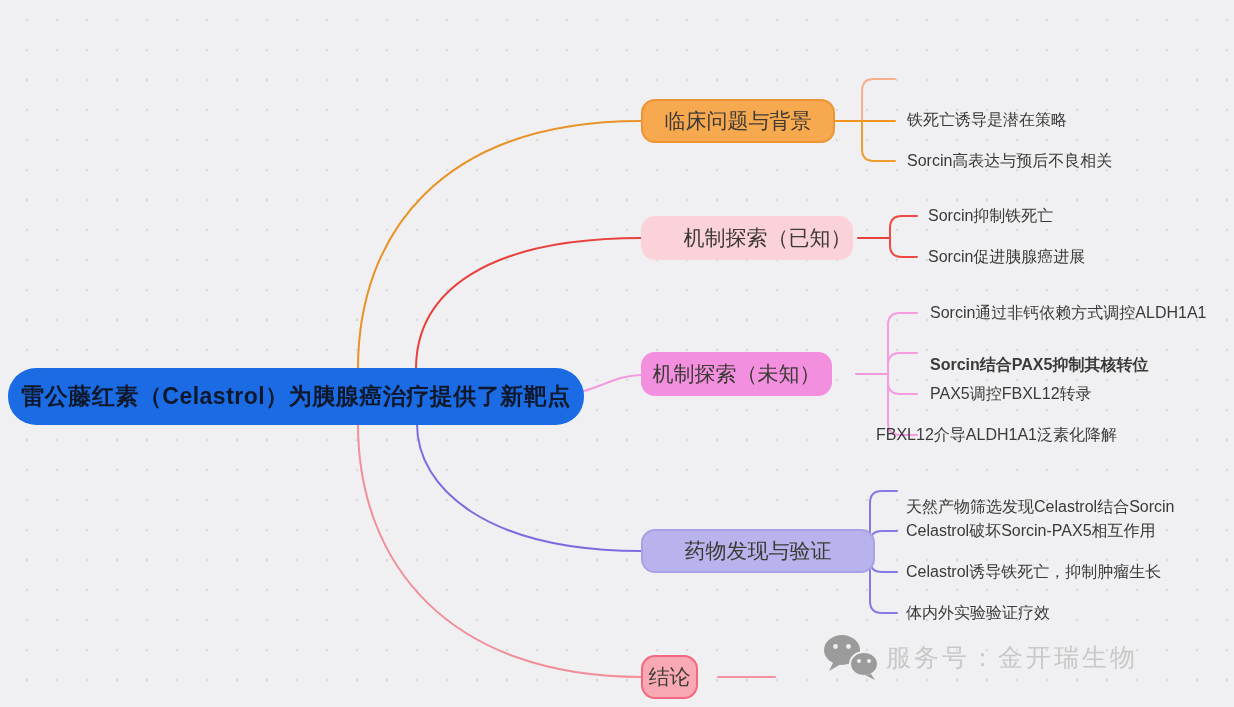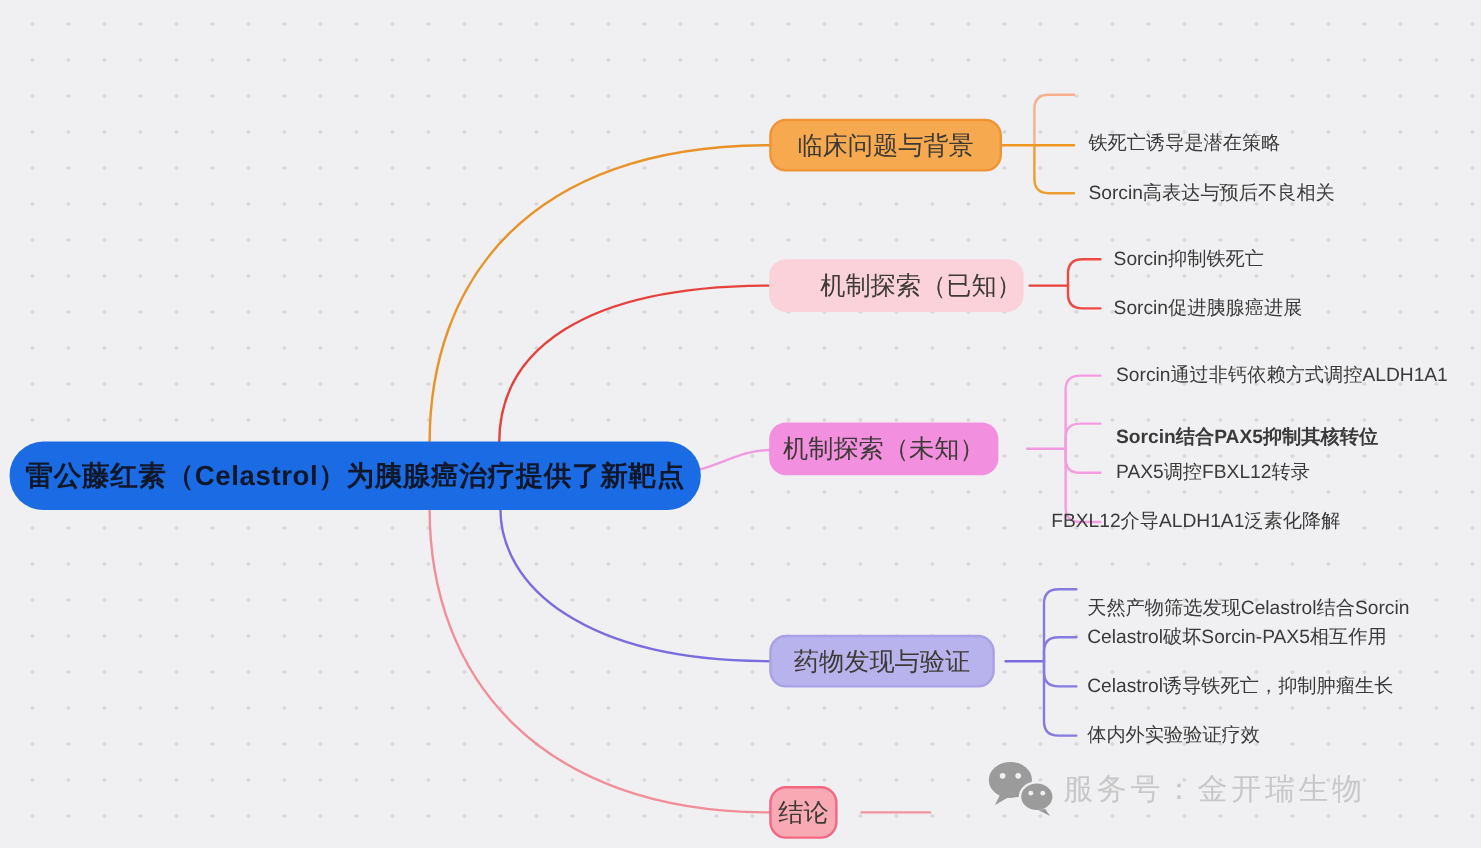--- a/index.html
+++ b/index.html
@@ -47,21 +47,21 @@
   .branch-topic {
     height: 44px;
     border-radius: 14px;
     font-size: 21px;
     font-weight: 500;
   }
   .branch-topic.bordered { border: 2px solid transparent; }
   .b1 { left: 641px; top: 99px;  width: 194px; }
   .b2 { left: 641px; top: 216px; width: 212px; padding-left: 41px; }
   .b3 { left: 641px; top: 352px; width: 191px; }
-  .b4 { left: 641px; top: 529px; width: 188px; }
+  .b4 { left: 641px; top: 529px; width: 234px; }
   .b5 { left: 641px; top: 655px; width: 57px;  }
 
   .leaf {
     position: absolute;
     transform: translateY(-50%);
     z-index: 3;
     font-size: 16px;
     color: #3A3A3A;
     white-space: nowrap;
     cursor: default;

